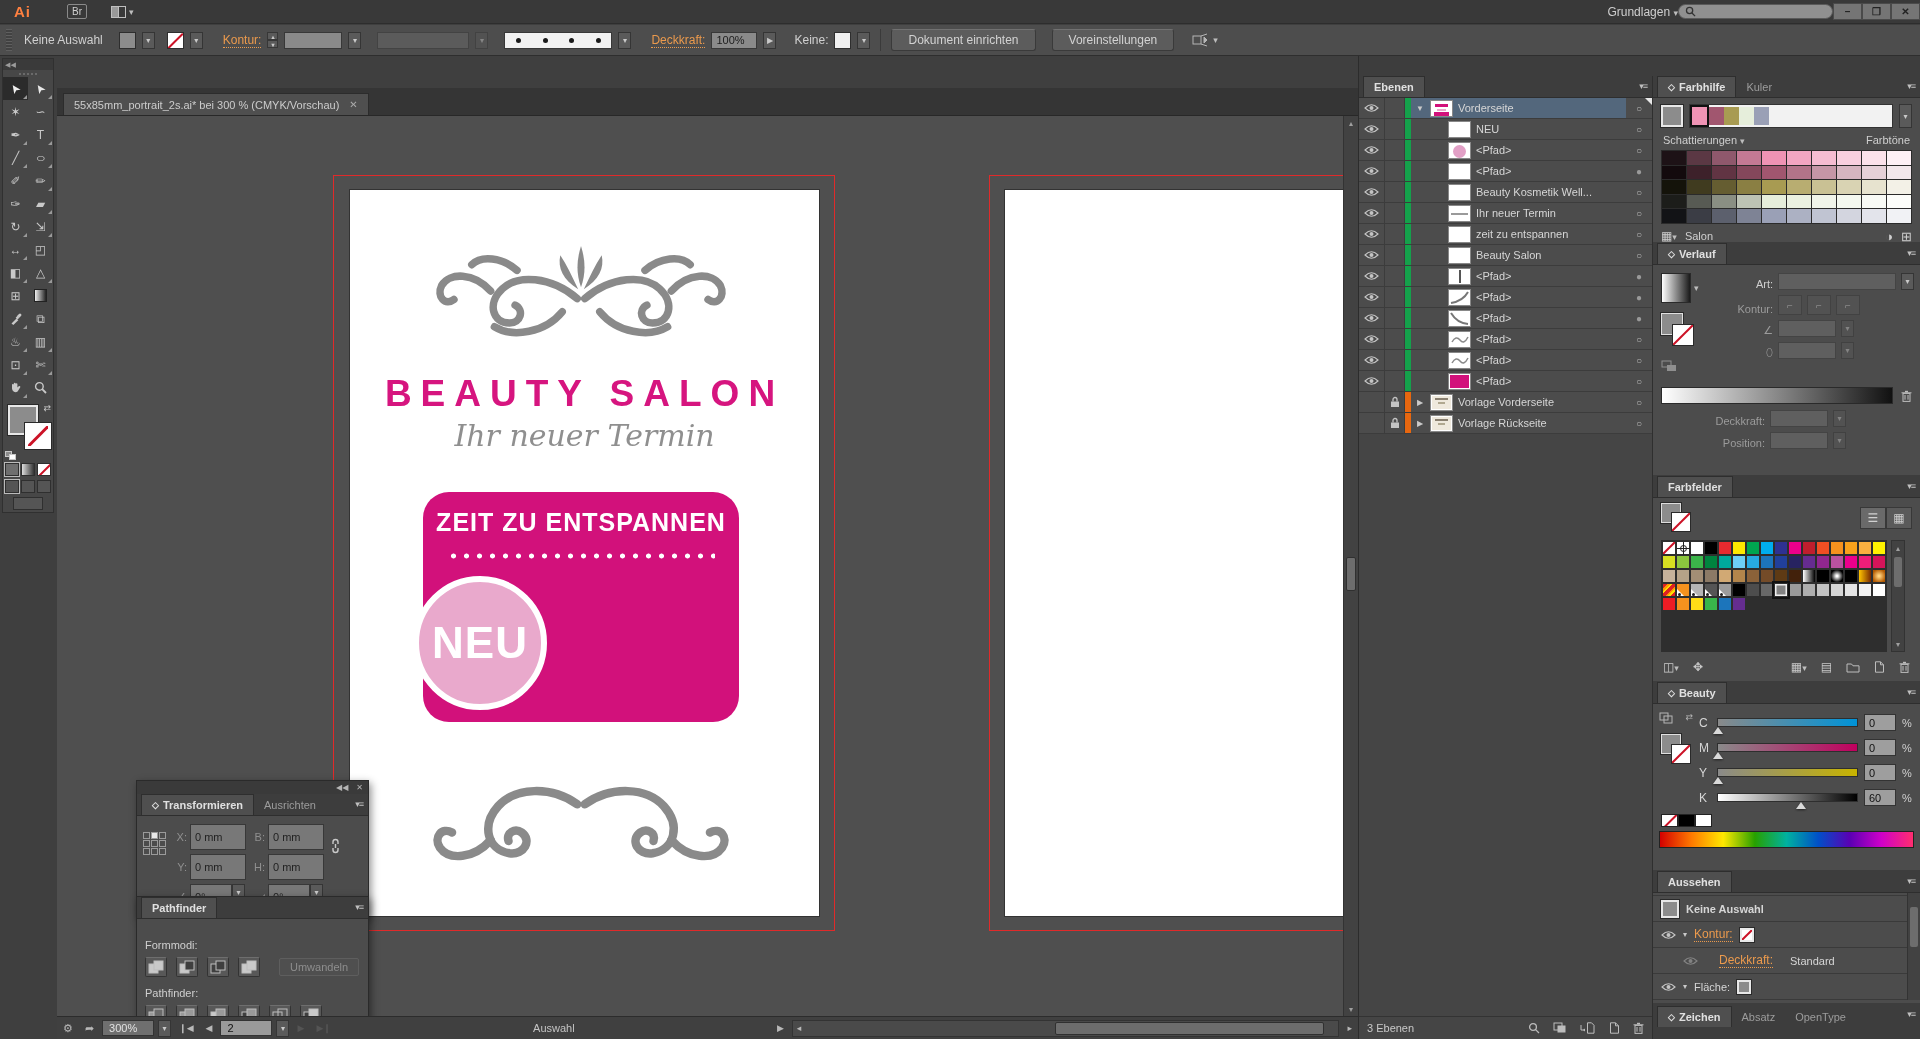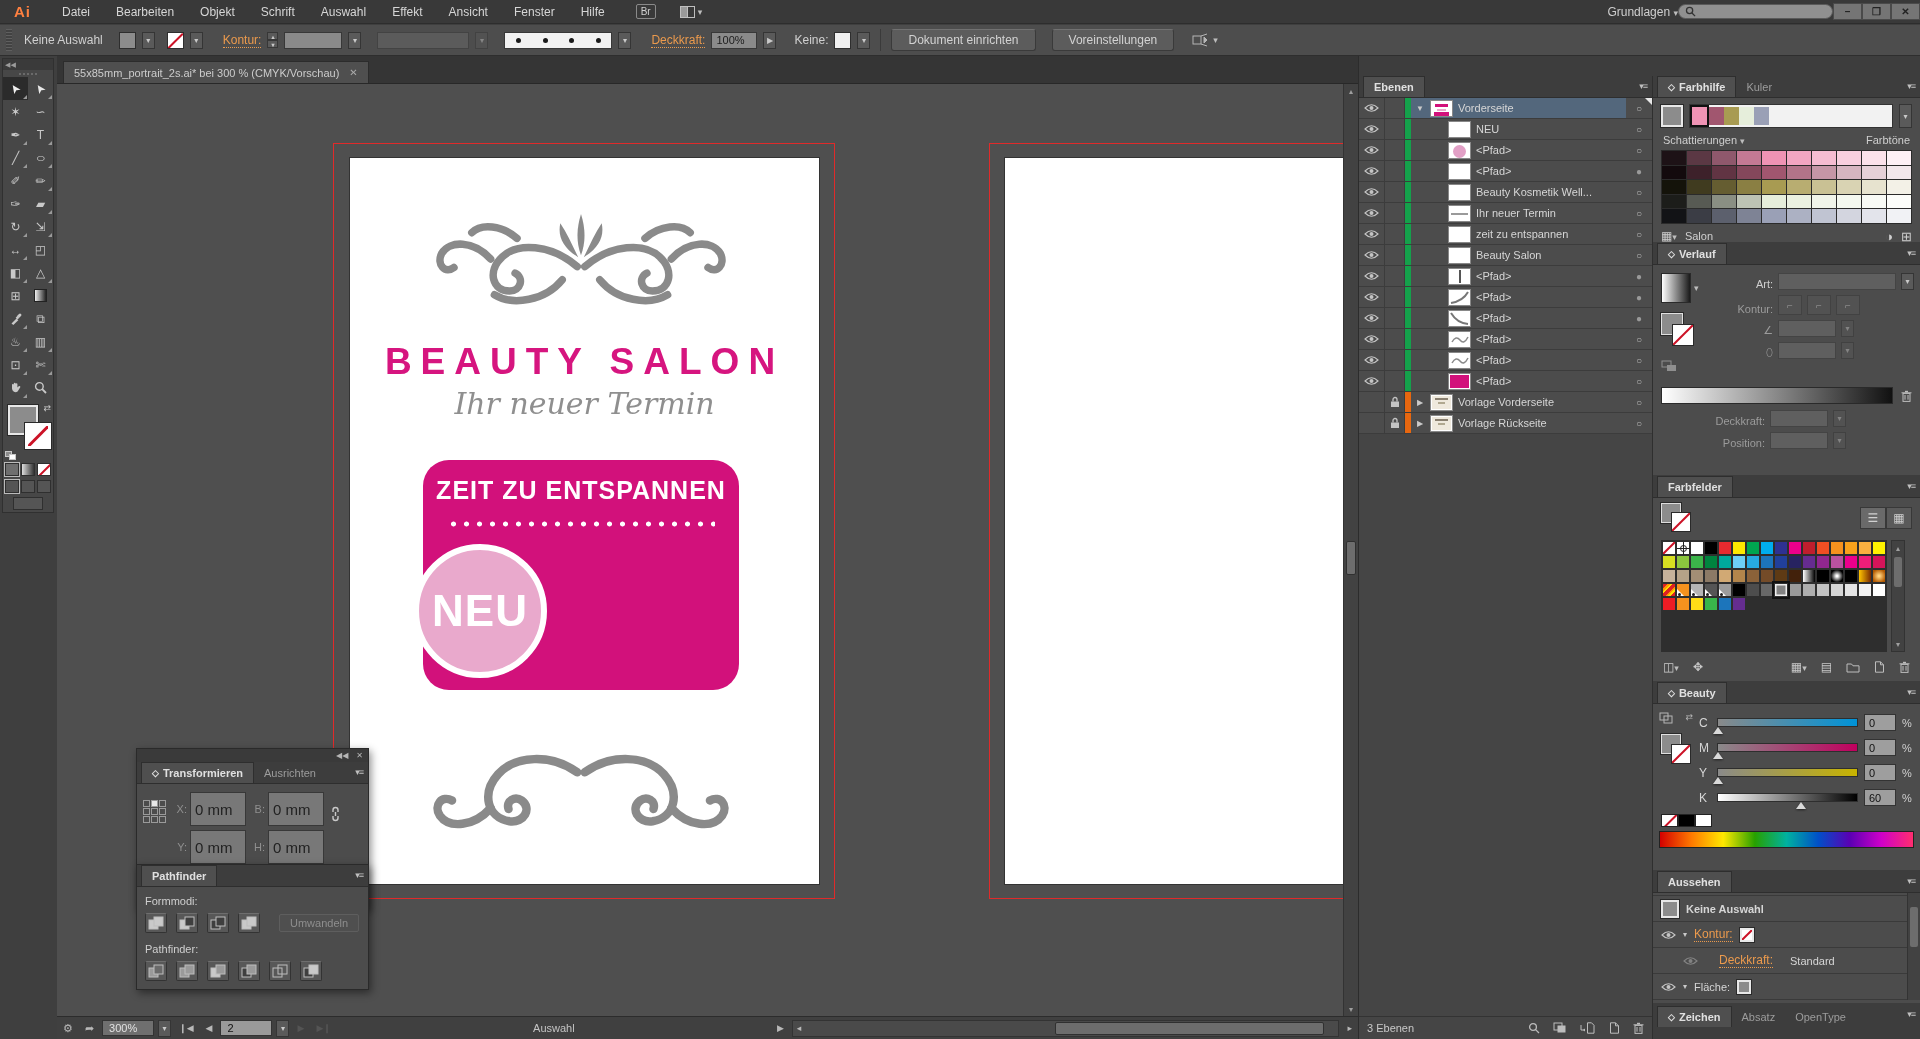--- a/index.html
+++ b/index.html
@@ -84,21 +84,21 @@
   .mode-row { display:flex; justify-content:center; gap:2px; padding:2px 0;}
   .mode-btn { width:14px; height:13px; border:1px solid #2f2f2f; background:#6e6e6e; position:relative;}
   .mode-btn.grad { background:linear-gradient(90deg,#ddd,#333);}
   .mode-btn.none { background:#fff; overflow:hidden;}
   .mode-btn.none:before{ content:""; position:absolute; left:-3px; right:-3px; top:50%;
                          border-top:2px solid #cc1226; transform:rotate(-45deg);}
   .mode-btn.dark { background:#555; }
   .mode-btn.active { outline:1px solid #bbb; }
 
   
-  #canvas-col { flex:1; display:flex; flex-direction:column; min-width:0;}
+  #canvas-col { flex:1; display:flex; flex-direction:column; min-width:0;margin-top:32px;}
   #tabbar { height:28px; background:#353535; display:flex; align-items:flex-end; padding-left:6px;
             border-bottom:1px solid #282828;}
   #doc-tab { height:22px; background:#4f4f4f; border:1px solid #2c2c2c; border-bottom:none;
              display:flex; align-items:center; gap:10px; padding:0 10px; font-size:11px; color:#cccccc;}
   #doc-close { color:#aaa; font-size:10px; }
   #canvas { position:relative; flex:1; background:#4f4f4f; overflow:hidden; }
   .bleed { position:absolute; border:1px solid #e02a2a; }
   .artboard { position:absolute; background:#fff; box-shadow:0 0 0 1px #333; }
 
   
@@ -131,25 +131,25 @@
   .ptab { height:21px; padding:0 10px; font-size:11px; color:#9c9c9c; display:flex; align-items:center; gap:4px;}
   .ptab.active { background:#4f4f4f; color:#e0e0e0; border:1px solid #2e2e2e; border-bottom:none; font-weight:bold;}
   .pmenu { position:absolute; right:5px; top:5px; color:#c0c0c0; font-size:9px; letter-spacing:-1px;}
   #transform-body { display:flex; padding:8px 4px 6px 6px; gap:5px; align-items:flex-start;}
   #ref-grid { display:grid; grid-template-columns:repeat(3,7px); grid-template-rows:repeat(3,7px);
               gap:1px; margin-top:8px;}
   #ref-grid i { border:1px solid #9a9a9a; }
   #ref-grid i.on { background:#e8e8e8;}
   .tf-fields { display:grid; grid-template-columns:16px 56px 16px 56px; gap:4px 3px; align-items:center;}
   .tf-label { color:#8f8f8f; font-size:11px; text-align:right;}
-  .tf-input { height:34px; background:#787878; border:1px solid #383838; color:#222; font-size:15px;
+  .tf-input { height:26px; background:#787878; border:1px solid #383838; color:#222; font-size:11px;
               display:flex; align-items:center; padding:0 4px;}
   .tf-combo { display:flex; }
   .tf-combo .tf-input { width:42px; }
-  #pathfinder-body { padding:4px 8px 8px 8px; }
+  #pathfinder-body { padding:16px 8px 8px 8px; }
   .pf-label { color:#cfcfcf; font-size:11px; margin:4px 0 6px;}
   .pf-row { display:flex; gap:9px; align-items:center;}
   .pf-btn { width:22px; height:20px; background:#585858; border:1px solid #333; border-top-color:#6e6e6e;
             border-radius:2px; display:flex; align-items:center; justify-content:center;}
   #umwandeln { margin-left:10px; background:#4f4f4f; border:1px solid #5e5e5e; color:#8e8e8e;
                font-size:11px; padding:2px 10px; border-radius:2px;}
 
   
   #v-scroll { position:absolute; right:0; top:0; bottom:0; width:15px; background:#424242;
               border-left:1px solid #333; display:flex; flex-direction:column; align-items:center;}
@@ -296,21 +296,20 @@
   .dim { opacity:.45; }
   svg { display:block; }
 </style>
 </head>
 <body>
 
 <div id="app">
 
   <div id="menubar">
     <span id="ai-logo">Ai</span>
-    <span id="menu-items"><span class="menu-item">Datei</span><span class="menu-item">Bearbeiten</span><span class="menu-item">Objekt</span><span class="menu-item">Schrift</span><span class="menu-item">Auswahl</span><span class="menu-item">Effekt</span><span class="menu-item">Ansicht</span><span class="menu-item">Fenster</span><span class="menu-item">Hilfe</span></span>
     <span id="br-btn">Br</span>
     <span id="ws-icon">
       <span class="mini-grid">
           <i></i>
         </span>
       <span class="chev">▾</span>
     </span>
     <span id="menubar-right">
       <span id="workspace-switcher">
         <span>Grundlagen</span>

